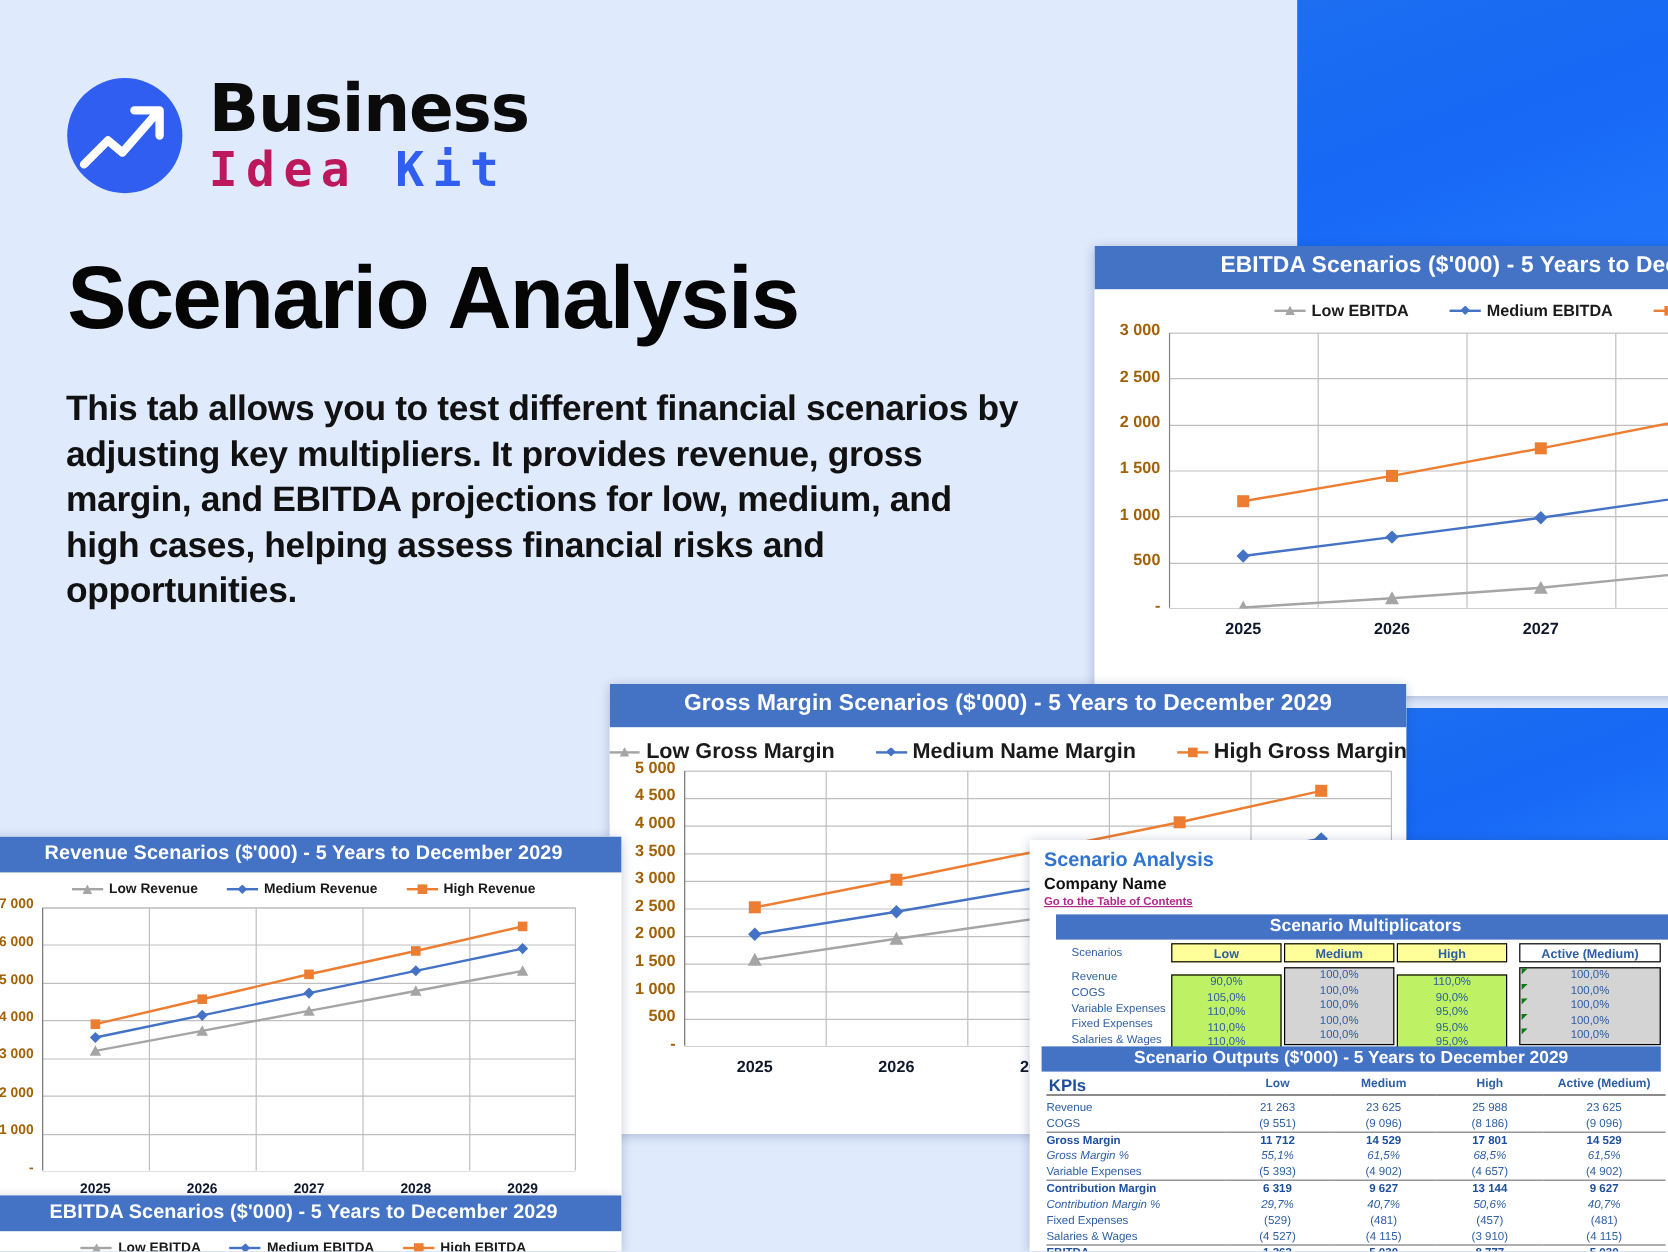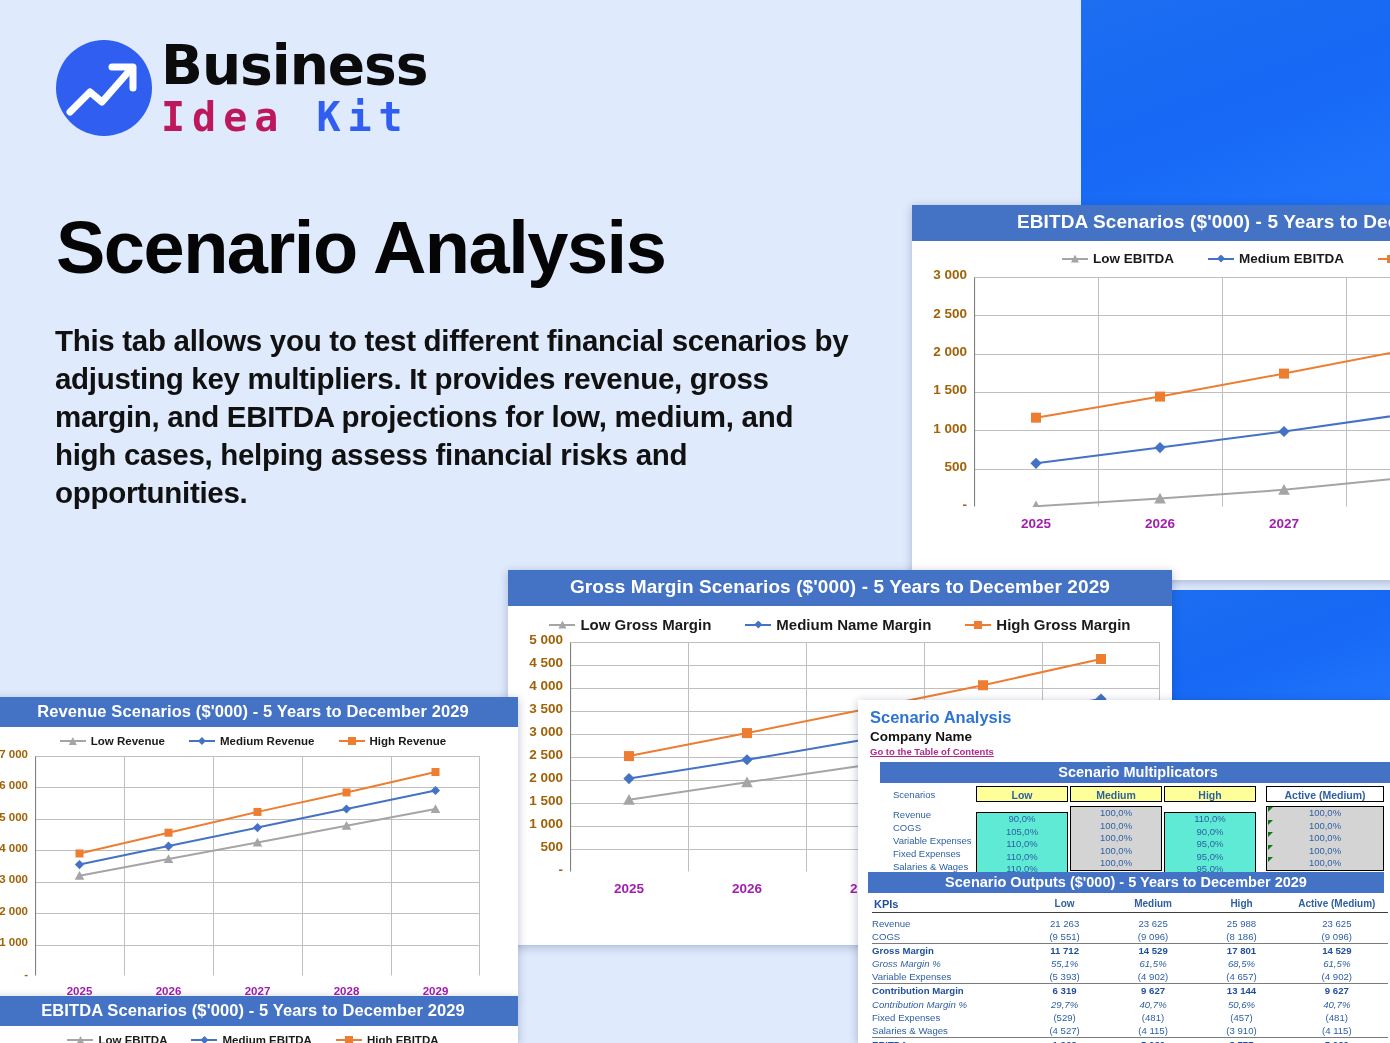--- a/index.html
+++ b/index.html
@@ -8,21 +8,21 @@
     background:#dfeafd;
     font-family:"Liberation Sans", sans-serif;
   }
 
   
   .blue-block{position:absolute;background:linear-gradient(160deg,#1d6ef0 0%,#1668f5 50%,#1f74fb 100%);}
   #blue-top{left:1081px;top:0;width:309px;height:205px;}
   #blue-mid{left:1170px;top:590px;width:220px;height:110px;}
 
   
-  #brand{position:absolute;left:56px;top:38px;display:flex;align-items:center;gap:9px;}
+  #brand{position:absolute;left:56px;top:63px;display:flex;align-items:center;gap:22px;}
   #brand-mark{width:96px;height:96px;border-radius:50%;background:#2f5ef0;position:relative;overflow:hidden;}
   #brand-mark svg{position:absolute;left:0;top:0;}
   #brand-words{display:flex;flex-direction:column;line-height:1;}
   #brand-line1{font-size:55px;font-weight:bold;color:#0b0b0b;letter-spacing:-1px;font-family:"DejaVu Sans",sans-serif;}
   #brand-line2{font-size:40px;font-weight:bold;letter-spacing:7px;margin-top:4px;font-family:"DejaVu Sans Mono",monospace;}
   #brand-idea{color:#be185d;}
   #brand-kit{color:#2f5ef0;}
 
   
   #page-title{position:absolute;left:56px;top:205px;font-size:74px;font-weight:bold;color:#050505;
@@ -35,39 +35,39 @@
   .chart-title{background:#4472c4;color:#fff;font-weight:bold;text-align:center;
                letter-spacing:.1px;white-space:nowrap;}
   .chart-legend{display:flex;justify-content:center;align-items:center;gap:26px;white-space:nowrap;}
   .legend-item{display:flex;align-items:center;gap:5px;font-weight:bold;color:#1a1a1a;}
   .legend-swatch{display:inline-block;position:relative;width:26px;height:10px;}
   .legend-swatch i{position:absolute;left:0;top:4px;width:26px;height:2px;display:block;}
   .legend-swatch b{position:absolute;left:9px;top:1px;width:8px;height:8px;display:block;}
   .plot{position:absolute;}
   .plot svg{display:block;}
   .ylab{position:absolute;font-weight:bold;color:#a16207;text-align:right;}
-  .xlab{position:absolute;font-weight:bold;color:#a21caf;text-align:center;}
+  .xlab{position:absolute;font-weight:bold;color:#0f172a;text-align:center;}
 
   
   #card-revenue{left:-12px;top:697px;width:530px;height:300px;}
   #card-revenue .chart-title{font-size:16.5px;padding:5px 0 6px;}
   #card-revenue .chart-legend{margin-top:8px;font-size:11.5px;gap:24px;}
   #card-revenue .plot{left:47px;top:59px;}
   #card-revenue .ylab{font-size:11.5px;width:44px;left:0;}
   #card-revenue .xlab{font-size:11.5px;width:60px;}
 
   
   #card-ebitda-strip{left:-12px;top:996px;width:530px;height:47px;}
   #card-ebitda-strip .chart-title{font-size:16.5px;padding:5px 0 6px;}
   #card-ebitda-strip .chart-legend{margin-top:8px;font-size:11.5px;gap:24px;}
 
   
   #card-gm{left:508px;top:570px;width:664px;height:375px;}
   #card-gm .chart-title{font-size:19px;padding:6px 0 8px;}
-  #card-gm .chart-legend{margin-top:10px;font-size:15px;gap:34px;}
+  #card-gm .chart-legend{margin-top:10px;font-size:18px;gap:34px;}
   #card-gm .plot{left:62px;top:72px;}
   #card-gm .ylab{font-size:13.5px;width:54px;left:0;}
   #card-gm .xlab{font-size:13.5px;width:70px;}
 
   
   #card-ebitda{left:912px;top:205px;width:560px;height:375px;}
   #card-ebitda .chart-title{font-size:19px;padding:6px 0 8px;text-align:left;padding-left:105px;}
   #card-ebitda .chart-legend{margin-top:10px;font-size:13.5px;gap:34px;justify-content:flex-start;padding-left:150px;}
   #card-ebitda .plot{left:62px;top:72px;}
   #card-ebitda .ylab{font-size:13.5px;width:54px;left:0;}
@@ -89,21 +89,21 @@
   .mult-grid{position:absolute;font-size:9.5px;color:#2e5fa3;}
   #mult-rowlabels{left:14px;top:86px;width:105px;margin-left:21px;}
   #mult-rowlabels div{height:13px;line-height:13px;}
   #mult-rowlabels .hdr{height:17px;line-height:17px;margin-bottom:5px;}
 
   .mcol{position:absolute;top:86px;width:92px;}
   .mcol .mhdr{height:16px;line-height:16px;text-align:center;font-weight:bold;font-size:10.5px;
                background:#ffff99;border:1.4px solid #000;color:#2e5fa3;box-sizing:border-box;}
   .mcol .mbody{margin-top:4px;border:1.4px solid #000;box-sizing:border-box;}
   .mcol .mbody div{height:12.6px;line-height:12.6px;text-align:center;font-size:9.5px;color:#2e5fa3;}
-  .mcol.yellow .mbody{background:#5eead4;margin-top:10px;}
+  .mcol.yellow .mbody{background:#bef264;margin-top:10px;}
   .mcol.grey .mbody{background:#d4d4d4;}
   #mcol-low{left:118px;}
   #mcol-med{left:212px;}
   #mcol-high{left:306px;}
 
   #acol{position:absolute;left:408px;top:86px;width:118px;}
   #acol .ahdr{height:16px;line-height:16px;text-align:center;font-weight:bold;font-size:10.5px;
               border:1.4px solid #000;color:#2e5fa3;background:#fff;box-sizing:border-box;}
   #acol .abody{margin-top:4px;border:1.4px solid #000;background:#d4d4d4;box-sizing:border-box;}
   #acol .abody div{height:12.6px;line-height:12.6px;text-align:center;font-size:9.5px;color:#2e5fa3;position:relative;}
@@ -112,21 +112,21 @@
 
   
   #out-table{position:absolute;left:14px;top:196px;width:516px;font-size:9.6px;color:#2e5fa3;}
   #out-table table{border-collapse:collapse;width:100%;}
   #out-table td{padding:0;height:13.1px;line-height:13.1px;white-space:nowrap;}
   #out-table td.k{width:150px;text-align:left;}
   #out-table td.v{width:92px;text-align:center;}
   #out-table td.a{width:104px;text-align:center;}
   #out-table tr.head td{font-weight:bold;font-size:10px;height:16px;line-height:16px;
                         border-bottom:1.6px solid #3f3f3f;}
-  #out-table tr.head td.k{text-align:left;padding-left:2px;font-size:11px;color:#1f4f9c;}
+  #out-table tr.head td.k{text-align:left;padding-left:2px;font-size:14px;color:#1f4f9c;}
   #out-table tr.bold td{font-weight:bold;color:#1f4f9c;border-top:1.1px solid #7b7b7b;}
   #out-table tr.pct td{font-style:italic;}
   #out-table tr.total td{font-weight:bold;color:#1f4f9c;border-top:1.1px solid #7b7b7b;
                          border-bottom:2.6px double #7b7b7b;}
   #out-table tr.spacer td{height:4px;}
 </style>
 </head>
 <body>
 
 <div class="blue-block" id="blue-top"></div>

